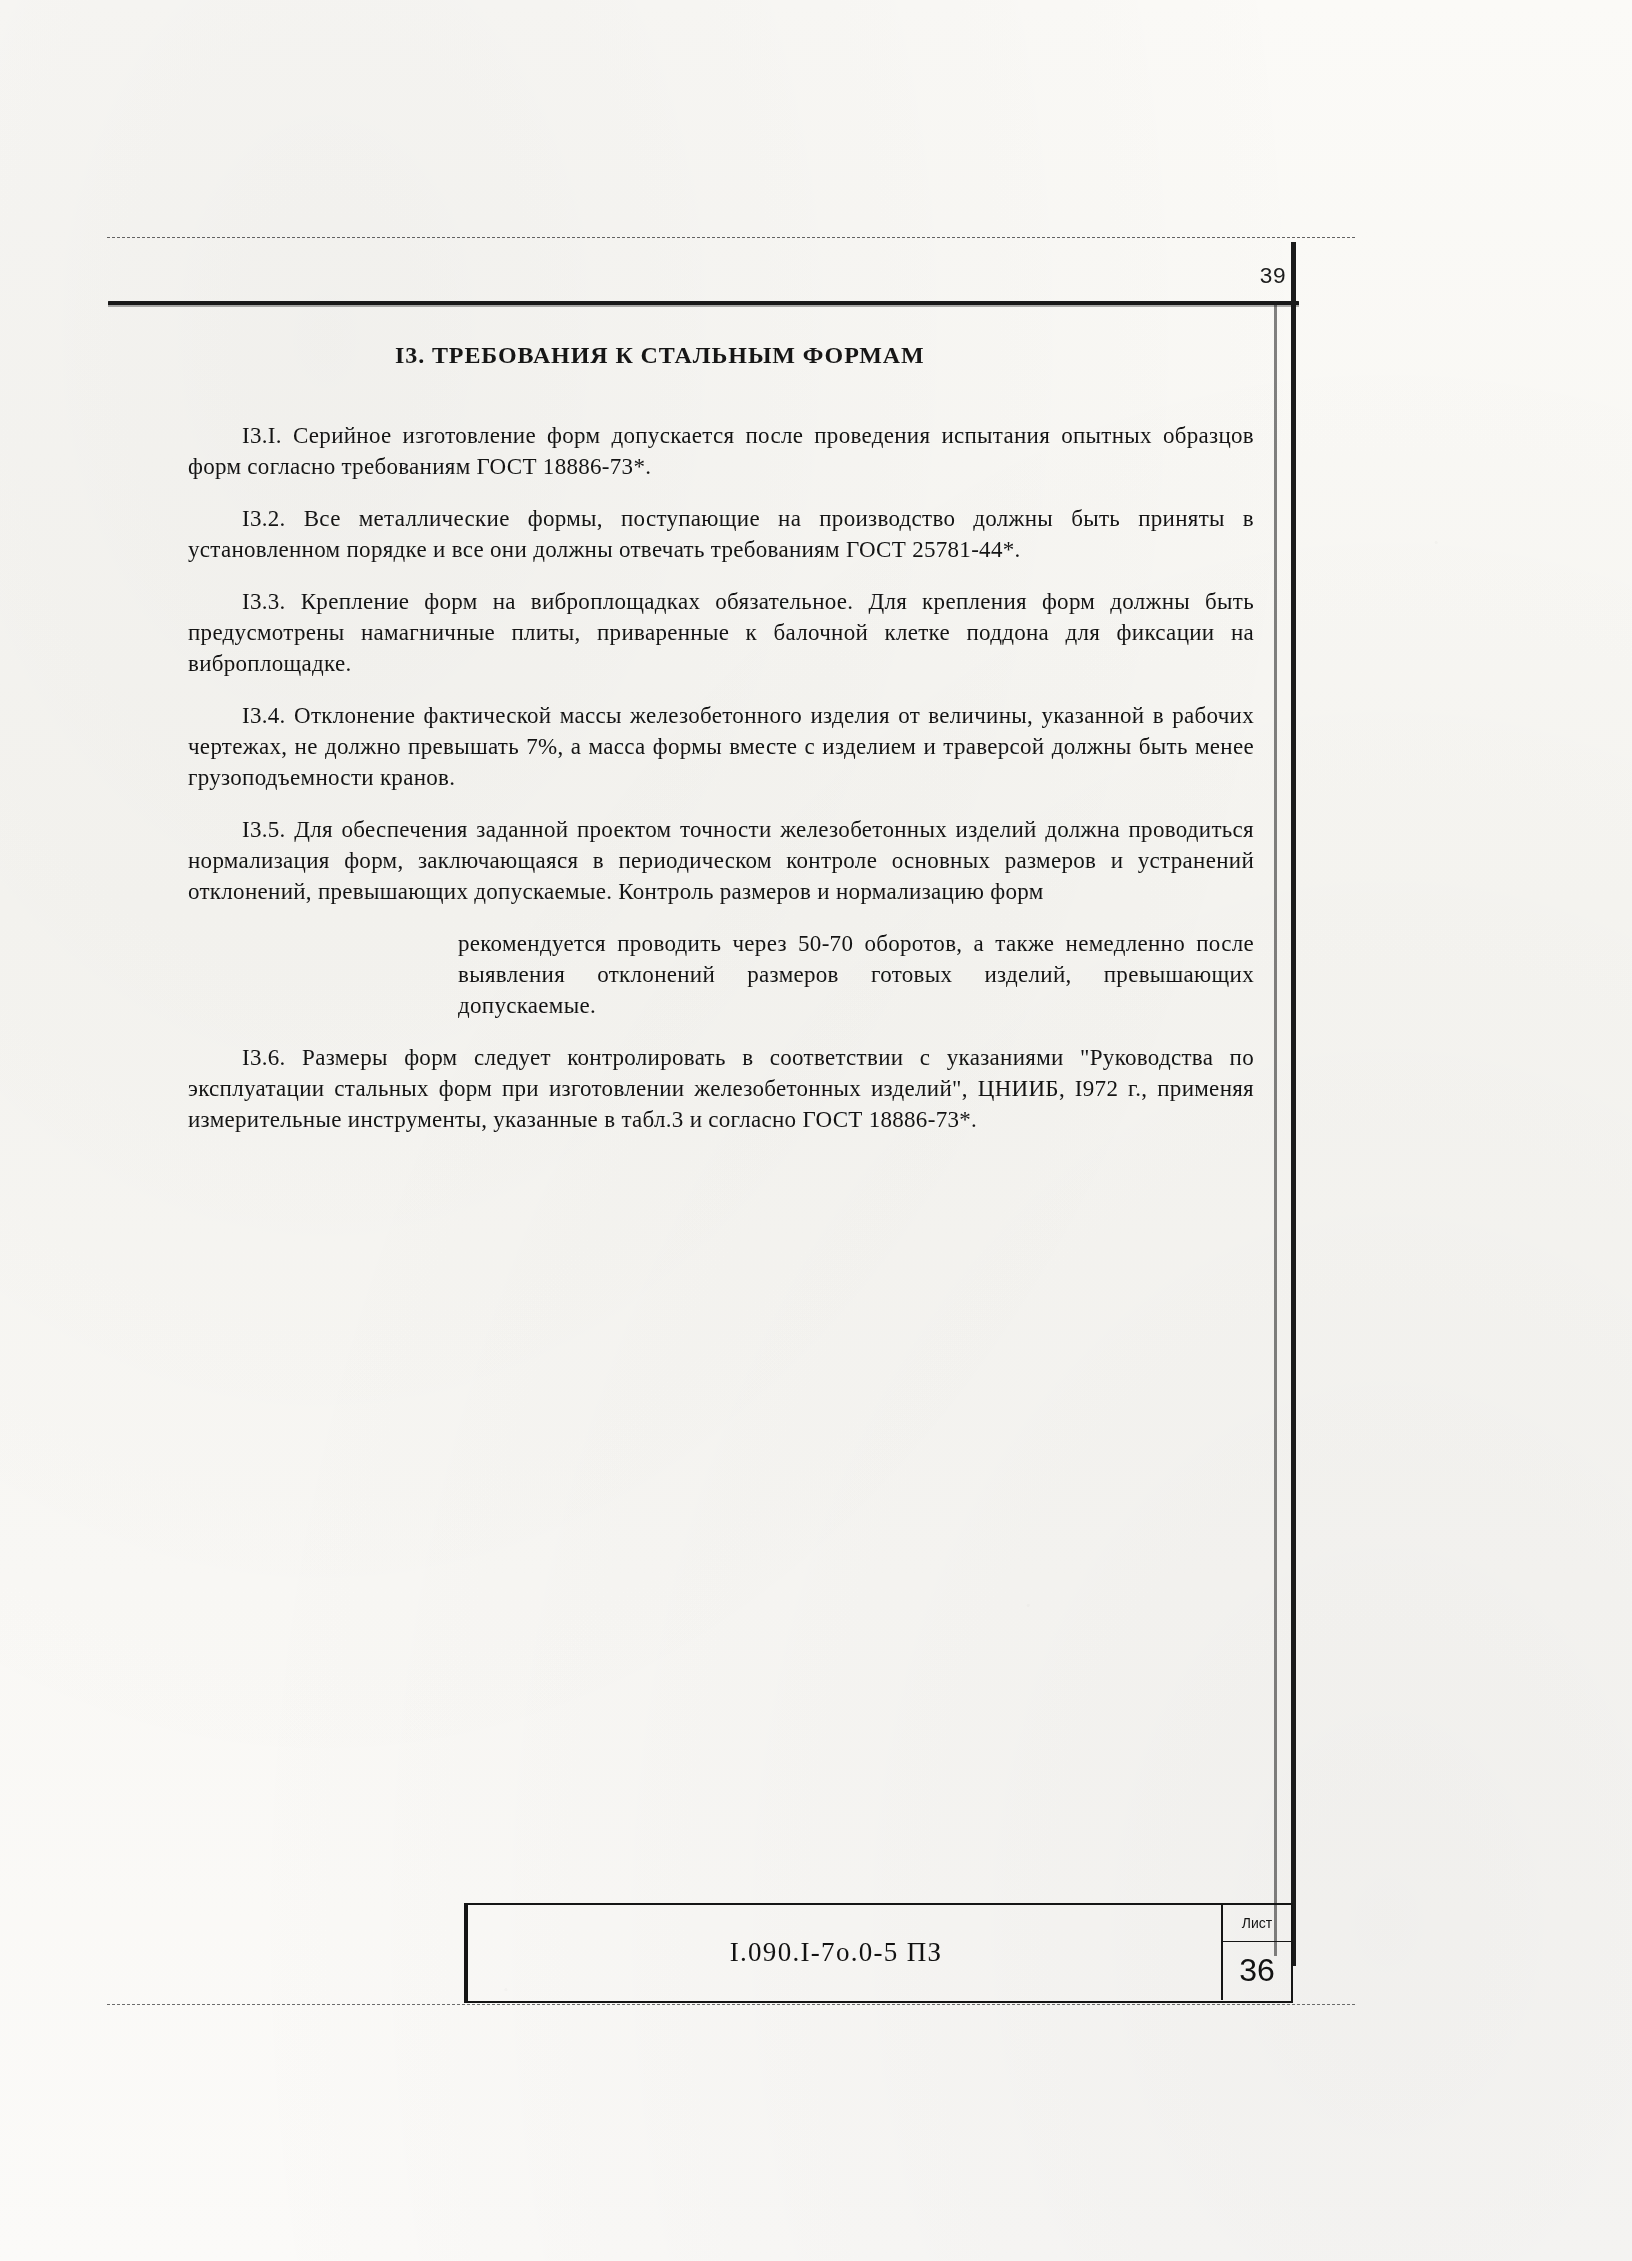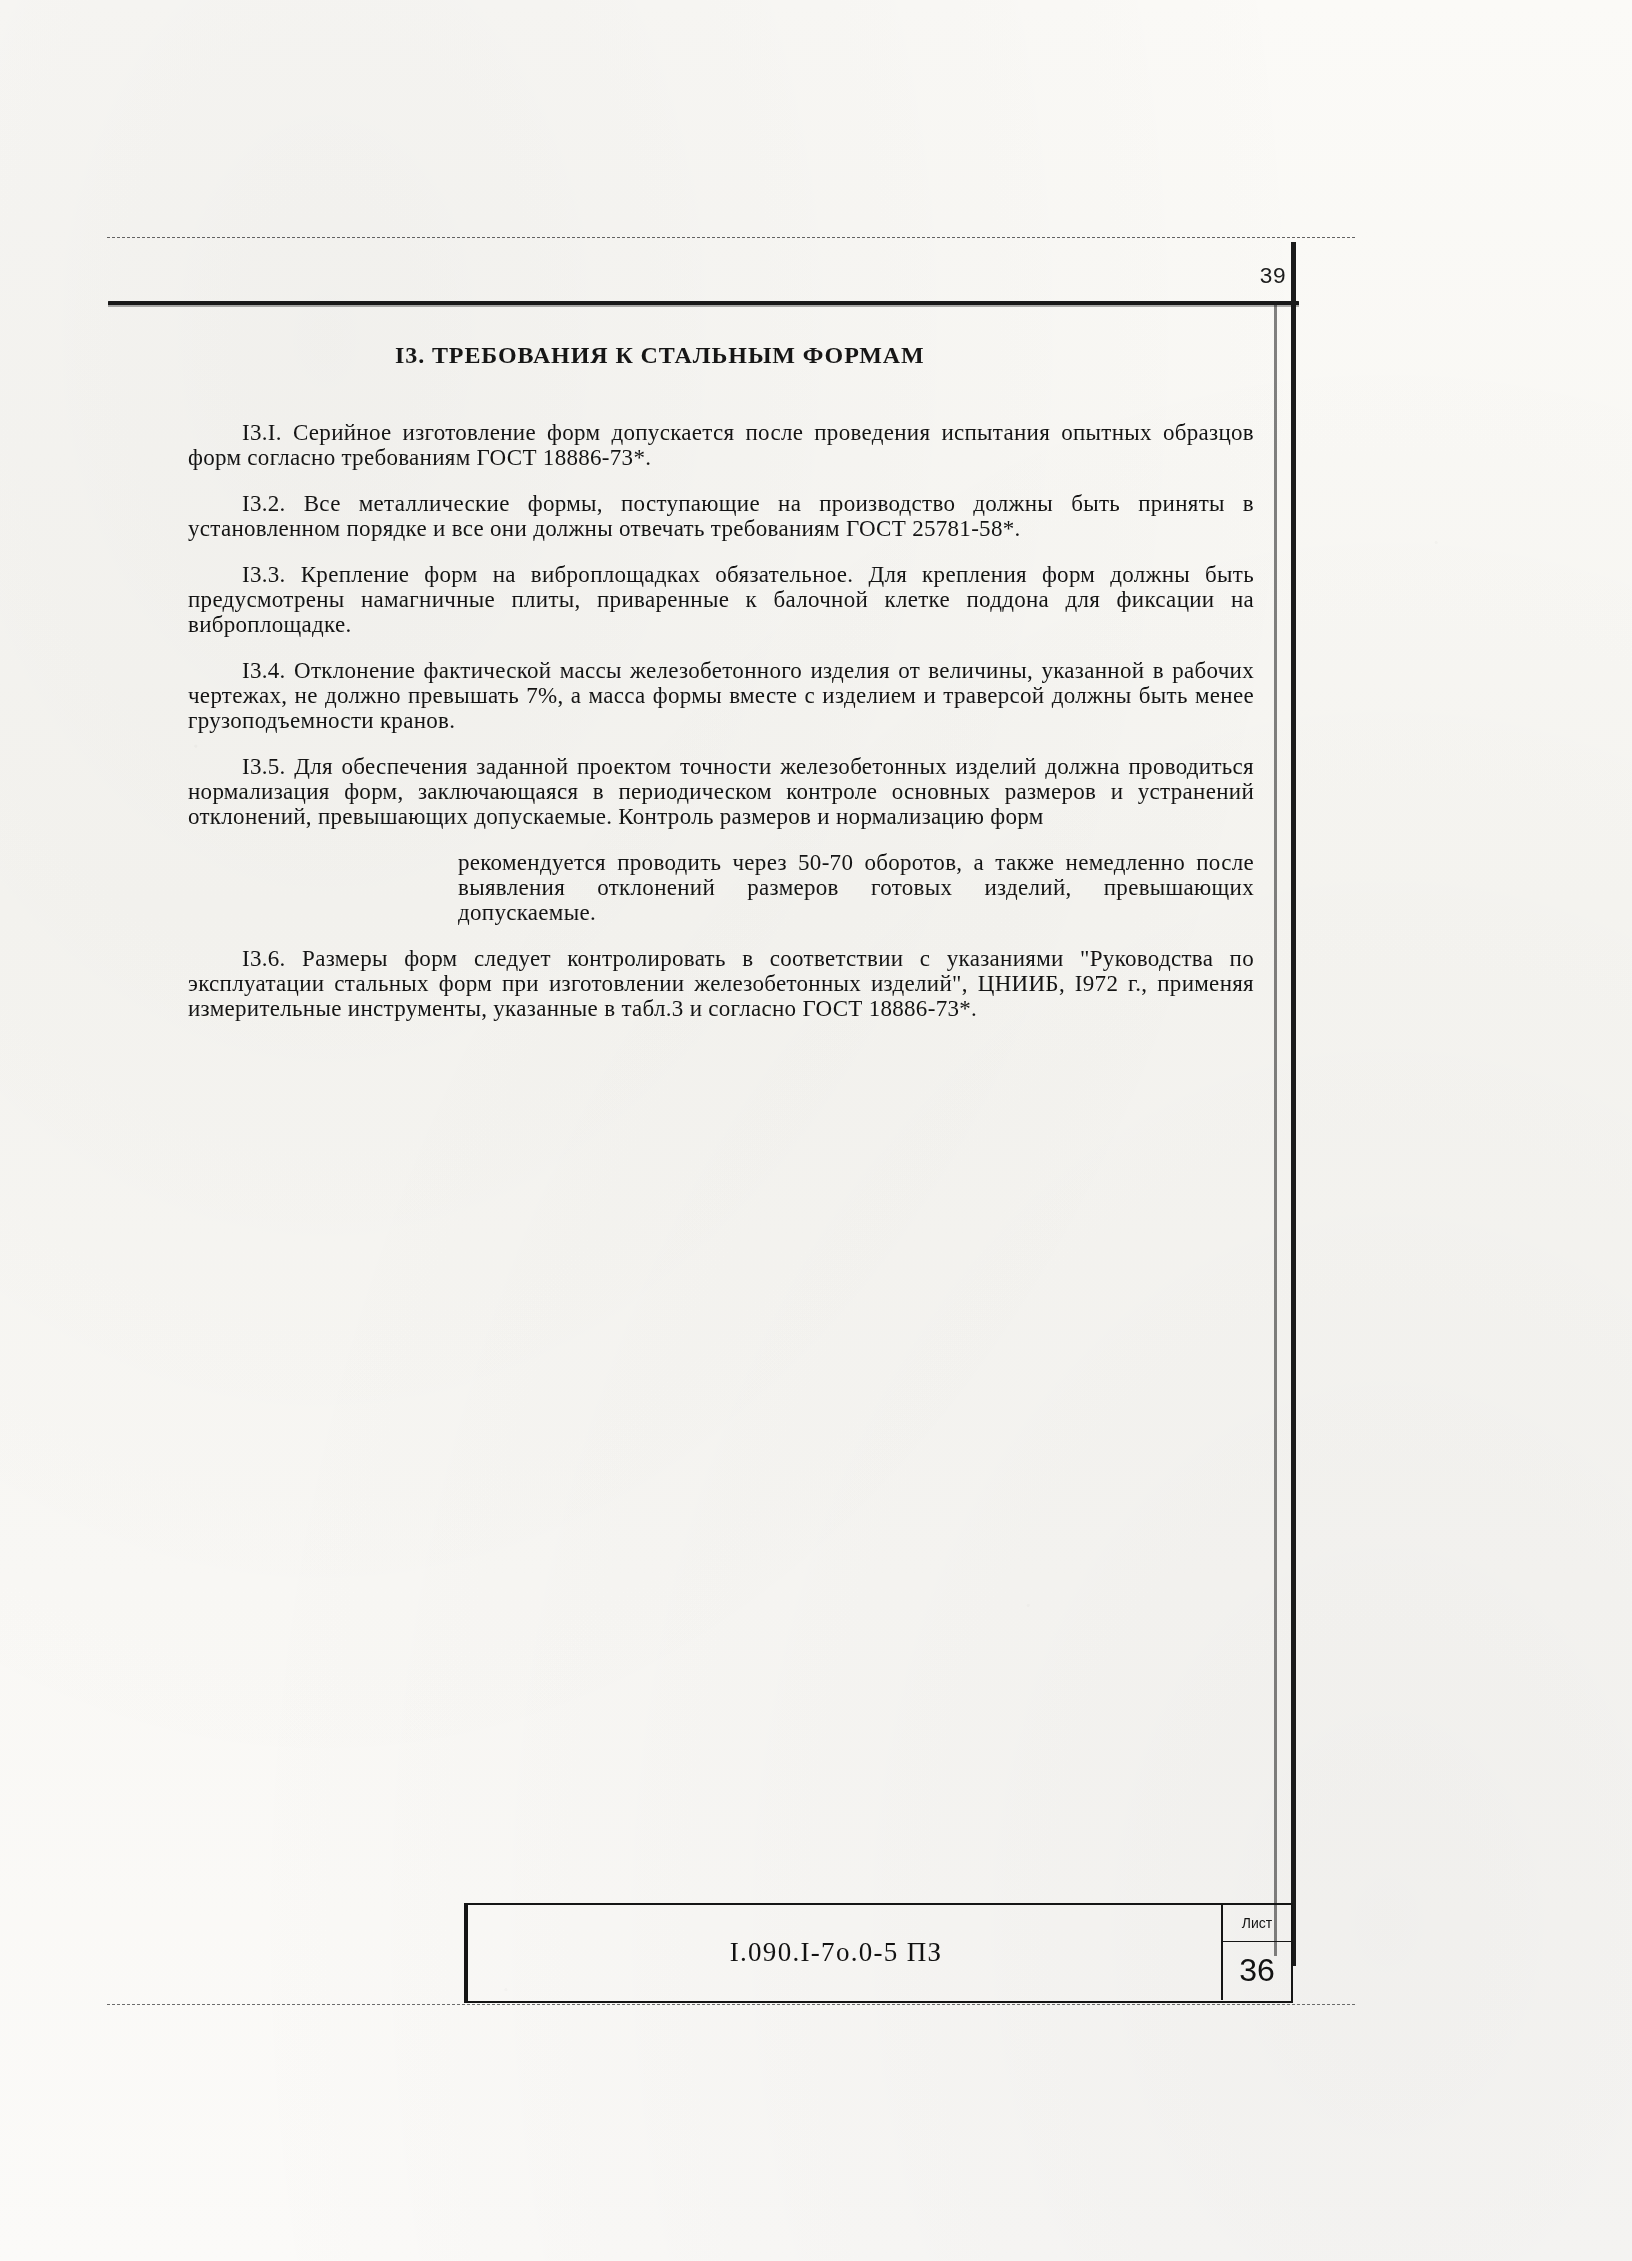--- a/index.html
+++ b/index.html
@@ -109,21 +109,21 @@
     font-family: "Liberation Serif", serif;
     font-size: 24px;
     font-weight: 700;
     letter-spacing: 0.9px;
     color: #161616;
     margin: 0 0 51px 207px;
     white-space: nowrap;
   }
   p.para {
     font-size: 23px;
-    line-height: 25px;
+    line-height: 31px;
     color: #141414;
     margin: 0 0 21px 0;
     text-indent: 54px;
     letter-spacing: 0.3px;
     text-align: justify;
     text-justify: inter-word;
   }
   p.para.center-ind {
     text-indent: 0;
   }
@@ -217,21 +217,21 @@
   <div class="frame-right"></div>
   <div class="frame-right-inner"></div>
   <div class="dash-bottom"></div>
 
   <div class="page-num-top">39</div>
 
   <div class="content">
     <div class="doc-title">I3.  ТРЕБОВАНИЯ К СТАЛЬНЫМ ФОРМАМ</div>
 
     <p class="para">I3.I. Серийное изготовление форм допускается после проведения испытания опытных образцов форм согласно требованиям ГОСТ 18886-73*.</p>
-    <p class="para">I3.2. Все металлические формы, поступающие на производство должны быть приняты в установленном порядке и все они должны отвечать требованиям ГОСТ 25781-58*.</p>
+    <p class="para">I3.2. Все металлические формы, поступающие на производство должны быть приняты в установленном порядке и все они должны отвечать требованиям ГОСТ 25781-44*.</p>
     <p class="para">I3.3. Крепление форм на виброплощадках обязательное. Для крепления форм должны быть предусмотрены намагничные плиты, приваренные к балочной клетке поддона для фиксации на виброплощадке.</p>
     <p class="para">I3.4. Отклонение фактической массы железобетонного изделия от величины, указанной в рабочих чертежах, не должно превышать 7%, а масса формы вместе с изделием и траверсой должны быть менее грузоподъемности кранов.</p>
     <p class="para">I3.5. Для обеспечения заданной проектом точности железобетонных изделий должна проводиться нормализация форм, заключающаяся в периодическом контроле основных размеров и устранений отклонений, превышающих допускаемые. Контроль размеров и нормализацию форм</p>
     <p class="para center-ind">
       <span class="ind-line">рекомендуется проводить через 50-70 оборотов, а также немедленно после выявления отклонений размеров готовых изделий, превышающих допускаемые.</span>
     </p>
     <p class="para">I3.6. Размеры форм следует контролировать в соответствии с указаниями "Руководства по эксплуатации стальных форм при изготовлении железобетонных изделий", ЦНИИБ, I972 г., применяя измерительные инструменты, указанные в табл.3 и согласно ГОСТ 18886-73*.</p>
   </div>
 
   <div class="tb-left-stub"></div>

